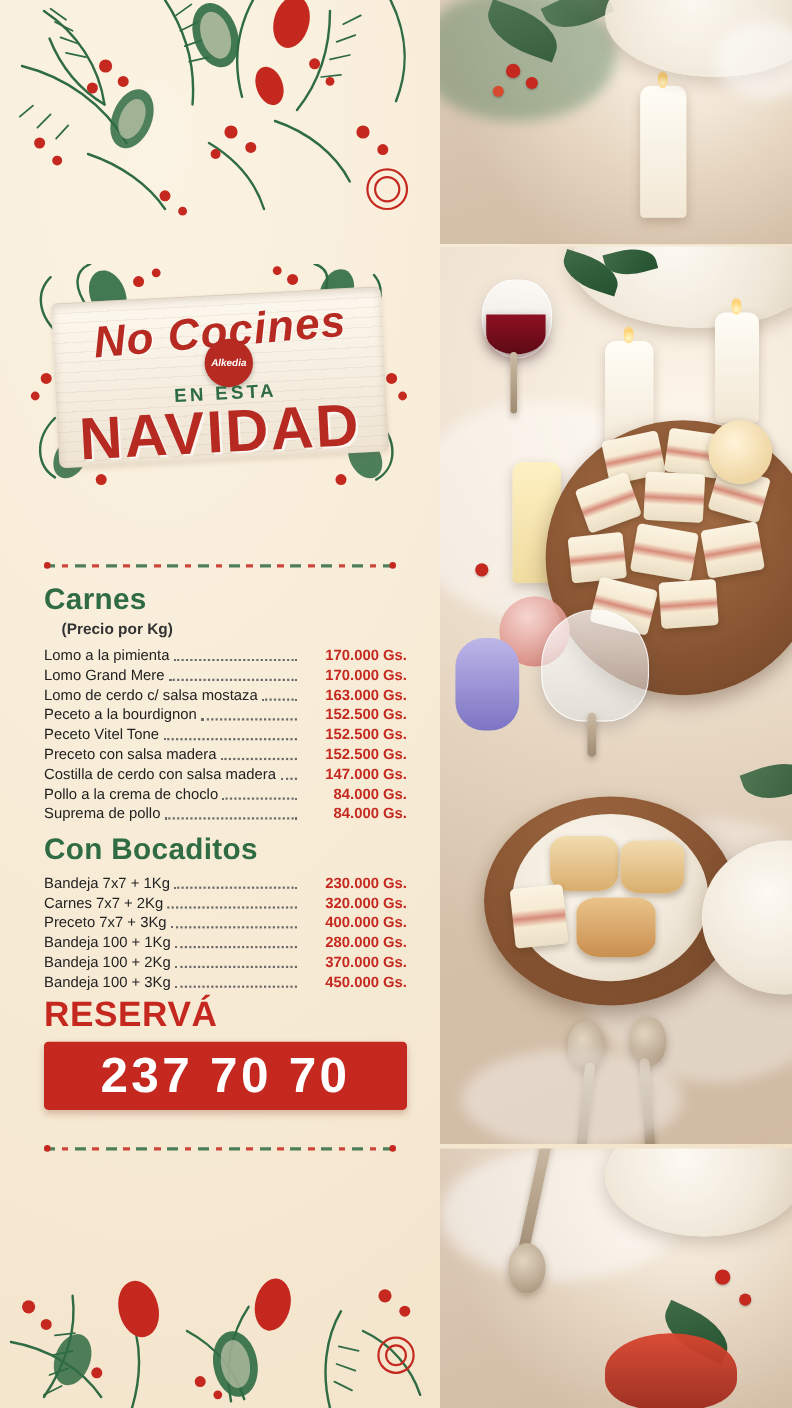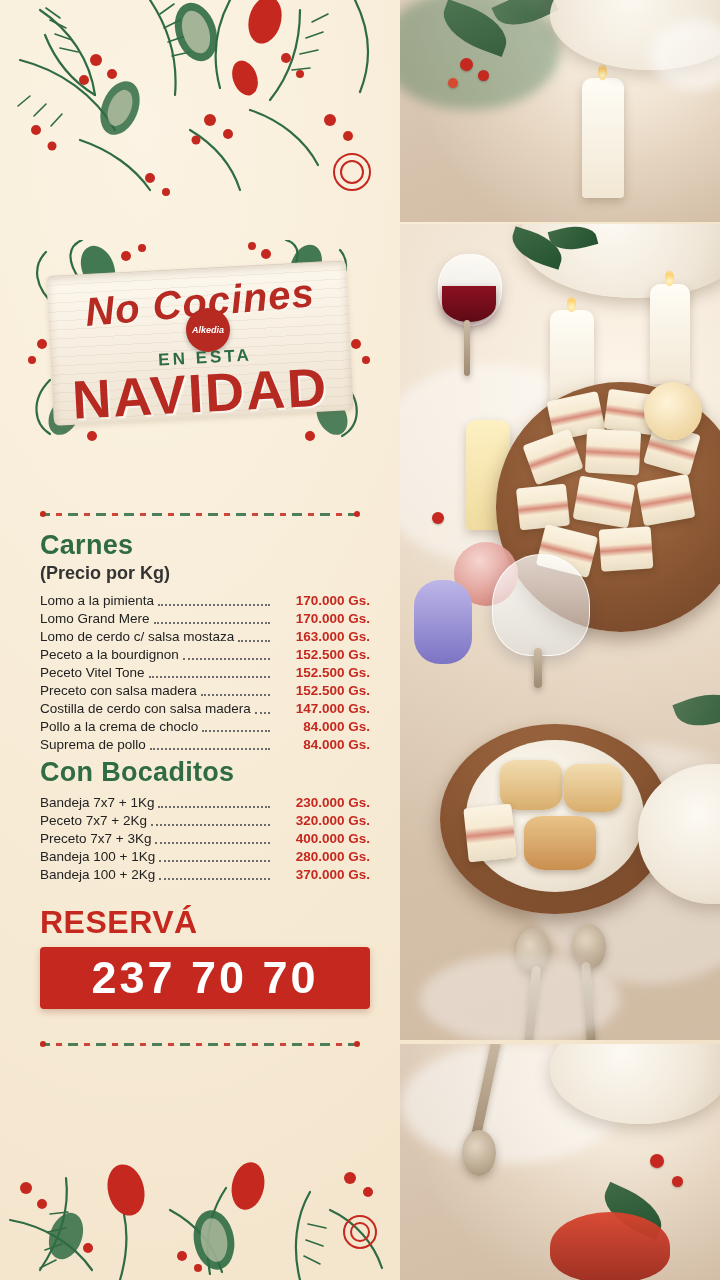--- a/index.html
+++ b/index.html
@@ -159,21 +159,21 @@
 
   
   .section{
     position:absolute;left:40px;width:330px;
   }
   .sec-title{
     font-size:27px;font-weight:bold;color:#2f6b43;margin:0 0 2px 0;
     letter-spacing:.3px;
   }
   .sec-sub{
-    font-size:18px;font-weight:bold;color:#333;margin:0 0 8px 0;
+    font-size:14px;font-weight:bold;color:#333;margin:0 0 8px 16px;
   }
   .row{
     display:flex;align-items:flex-end;font-size:13.5px;color:#222;
     line-height:17px;margin-bottom:1px;white-space:nowrap;
   }
   .row .name{flex:0 0 auto;}
   .row .dots{
     flex:1 1 auto;margin:0 4px 3px 4px;height:1px;
     border-bottom:2px dotted #6b6b6b;min-width:8px;
   }
@@ -442,38 +442,43 @@
 
   <div class="section" style="top:757px;">
     <h2 class="sec-title">Con Bocaditos</h2>
 
     <div class="row" style="margin-top:6px;align-items:flex-end;">
       <span class="name">Bandeja 7x7 + 1Kg</span>
       <span class="dots"></span>
       <span class="price">230.000 Gs.</span>
     </div>
     <div class="row">
-      <span class="name">Peceto 7x7 + 2Kg</span>
+      <span class="name">Carnes 7x7 + 2Kg</span>
       <span class="dots"></span>
       <span class="price">320.000 Gs.</span>
     </div>
     <div class="row">
       <span class="name">Preceto 7x7 + 3Kg</span>
       <span class="dots"></span>
       <span class="price">400.000 Gs.</span>
     </div>
     <div class="row">
       <span class="name">Bandeja 100 + 1Kg</span>
       <span class="dots"></span>
       <span class="price">280.000 Gs.</span>
     </div>
     <div class="row">
       <span class="name">Bandeja 100 + 2Kg</span>
       <span class="dots"></span>
       <span class="price">370.000 Gs.</span>
+    </div>
+    <div class="row">
+      <span class="name">Bandeja 100 + 3Kg</span>
+      <span class="dots"></span>
+      <span class="price">450.000 Gs.</span>
     </div>
   </div>
 
   <div class="reserva">
     <div class="r1">RESERVÁ</div>
     <div class="phone-box">
       <span>237 70 70</span>
     </div>
   </div>
 

